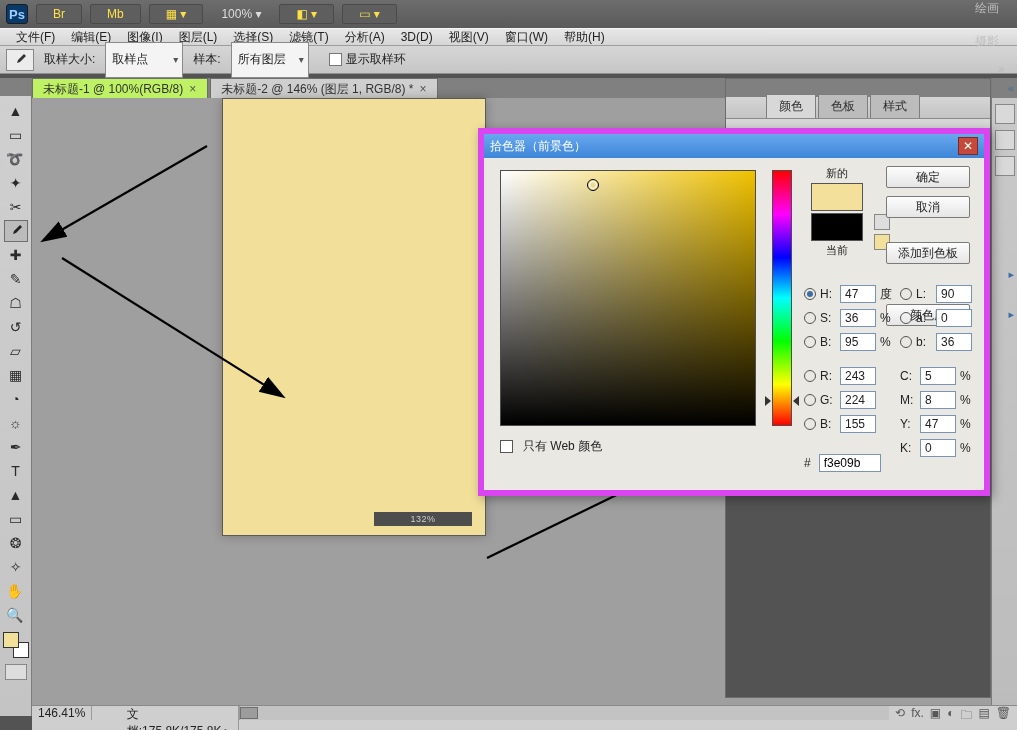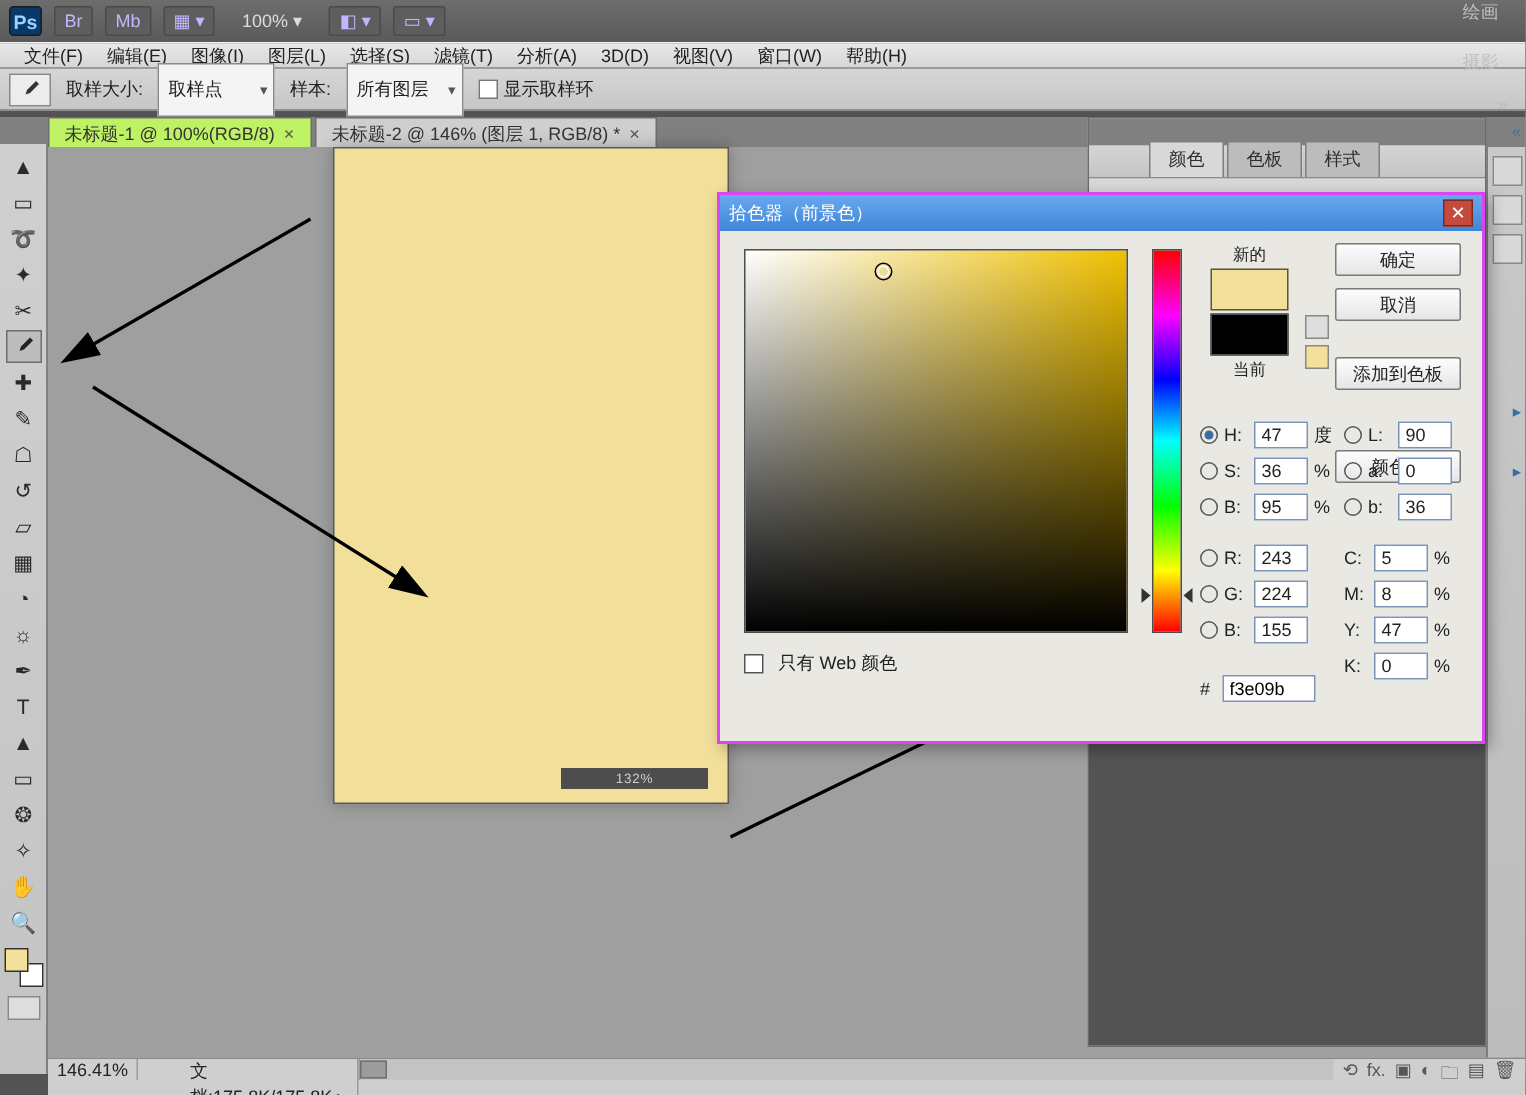--- a/index.html
+++ b/index.html
@@ -2,21 +2,21 @@
 <html><head>
 <meta charset="utf-8">
 <style>
 * { margin: 0; padding: 0; box-sizing: border-box; font-family: "Microsoft YaHei", SimSun, Arial, sans-serif; font-size: 12px; }
 body { width: 1017px; height: 730px; background: #535353; overflow: hidden; position: relative; }
 
 
 .titlebar { height: 28px; background: linear-gradient(#6d6d6d,#5a5a5a); display:flex; align-items:center; padding:0 6px; color:#ddd; }
 .titlebar .left { display:flex; align-items:center; gap:8px; }
 .ps-logo { width:22px; height:20px; background:#073a6b; border:1px solid #1c1c1c; border-radius:3px; display:flex; align-items:center; justify-content:center; color:#9fd1ff; font-weight:bold; font-size:13px; }
-.title-chip { border:1px solid #4a4a4a; background:#5e5e5e; padding:2px 6px; border-radius:2px; color:#c4b5fd; }
+.title-chip { border:1px solid #4a4a4a; background:#5e5e5e; padding:2px 16px; border-radius:2px; color:#fde047; }
 .zoom-chip { padding:2px 10px; color:#ddd; }
 .titlebar .right { margin-left:auto; display:flex; align-items:flex-end; gap:8px;flex-direction:column; }
 .ws-btn { padding:4px 12px; color:#bfbfbf; }
 .ws-btn.active { background:#7a7a7a; border:1px solid #333; color:#fff; }
 .ws-more { color:#bbb; padding:0 6px; }
 .win-btns { display:flex; gap:2px; }
 .wb { width:24px; height:16px; border:1px solid #333; background:#767676; display:flex; align-items:center; justify-content:center; color:#222; font-size:11px; }
 
 
 .menubar { height:18px; background:linear-gradient(#e8e8e8,#d6d6d6); border-top:1px solid #f5f5f5; border-bottom:1px solid #9d9d9d; display:flex; align-items:center; padding:0 8px; color:#222;text-align:center; }
@@ -71,21 +71,21 @@
 
 
 .statusbar { position:absolute; left:32px; right:0; bottom:0; height:25px; background:#cfcfcf; border-top:1px solid #8a8a8a; display:flex; align-items:flex-start; font-size:11px; color:#222; }
 .statusbar .seg { padding:0 6px; border-right:1px solid #9a9a9a; }
 .statusbar .scroll { margin-left:auto; height:14px; width:720px; background:#c3c3c3; border-left:1px solid #9a9a9a; position:relative; }
 .statusbar .scroll .thumb { position:absolute; left:0; top:1px; bottom:1px; width:18px; background:#9c9c9c; border:1px solid #6e6e6e; }
 .statusbar .ricons { display:flex; gap:6px; padding:0 6px; }
 .statusbar .ricons span { color:#575757; }
 
 
-.dlg { position:absolute; left:478px; top:128px; width:512px; height:368px; background:#e9e8e2; border:2px solid #d946ef; box-shadow: 3px 3px 10px rgba(0,0,0,.35); }
+.dlg { position:absolute; left:478px; top:128px; width:512px; height:368px; background:#e9e8e2; border:6px solid #d946ef; box-shadow: 3px 3px 10px rgba(0,0,0,.35); }
 .dlg .tb { height:24px; background:linear-gradient(#69a8ef,#3d86d8); display:flex; align-items:center; padding:0 6px; color:#fff; font-size:12px; }
 .dlg .tb .close { margin-left:auto; width:20px; height:18px; background:#c64a3c; border:1px solid #7a2a20; color:#fff; display:flex; align-items:center; justify-content:center; font-size:12px; }
 .dlg .body { position:relative; padding:12px; height:calc(100% - 24px); }
 
 .sv-field { position:absolute; left:16px; top:12px; width:256px; height:256px;
   background:
     linear-gradient(to top, #000, rgba(0,0,0,0) 100%),
     linear-gradient(to right, #fff, #f0c100);
   border:1px solid #4d4d4d;
 }
@@ -179,21 +179,21 @@
       </svg>
   </div>
   <label>取样大小:</label>
   <div class="sel">
       <span>取样点</span>
     </div>
   <label>样本:</label>
   <div class="sel">
       <span>所有图层</span>
     </div>
-  <span style=""><span class="chk"></span><span>显示取样环</span></span>
+  <span style="margin-left:10px"><span class="chk"></span><span>显示取样环</span></span>
 </div>
 
 <div class="doctabs">
   <div class="dtab"><span>未标题-1 @ 100%(RGB/8)</span><span class="x">×</span></div>
   <div class="dtab active"><span>未标题-2 @ 146% (图层 1, RGB/8) *</span><span class="x">×</span></div>
 </div>
 
 <div class="toolbox">
   <div class="hdr"></div>
   <div class="tool">▲</div>

